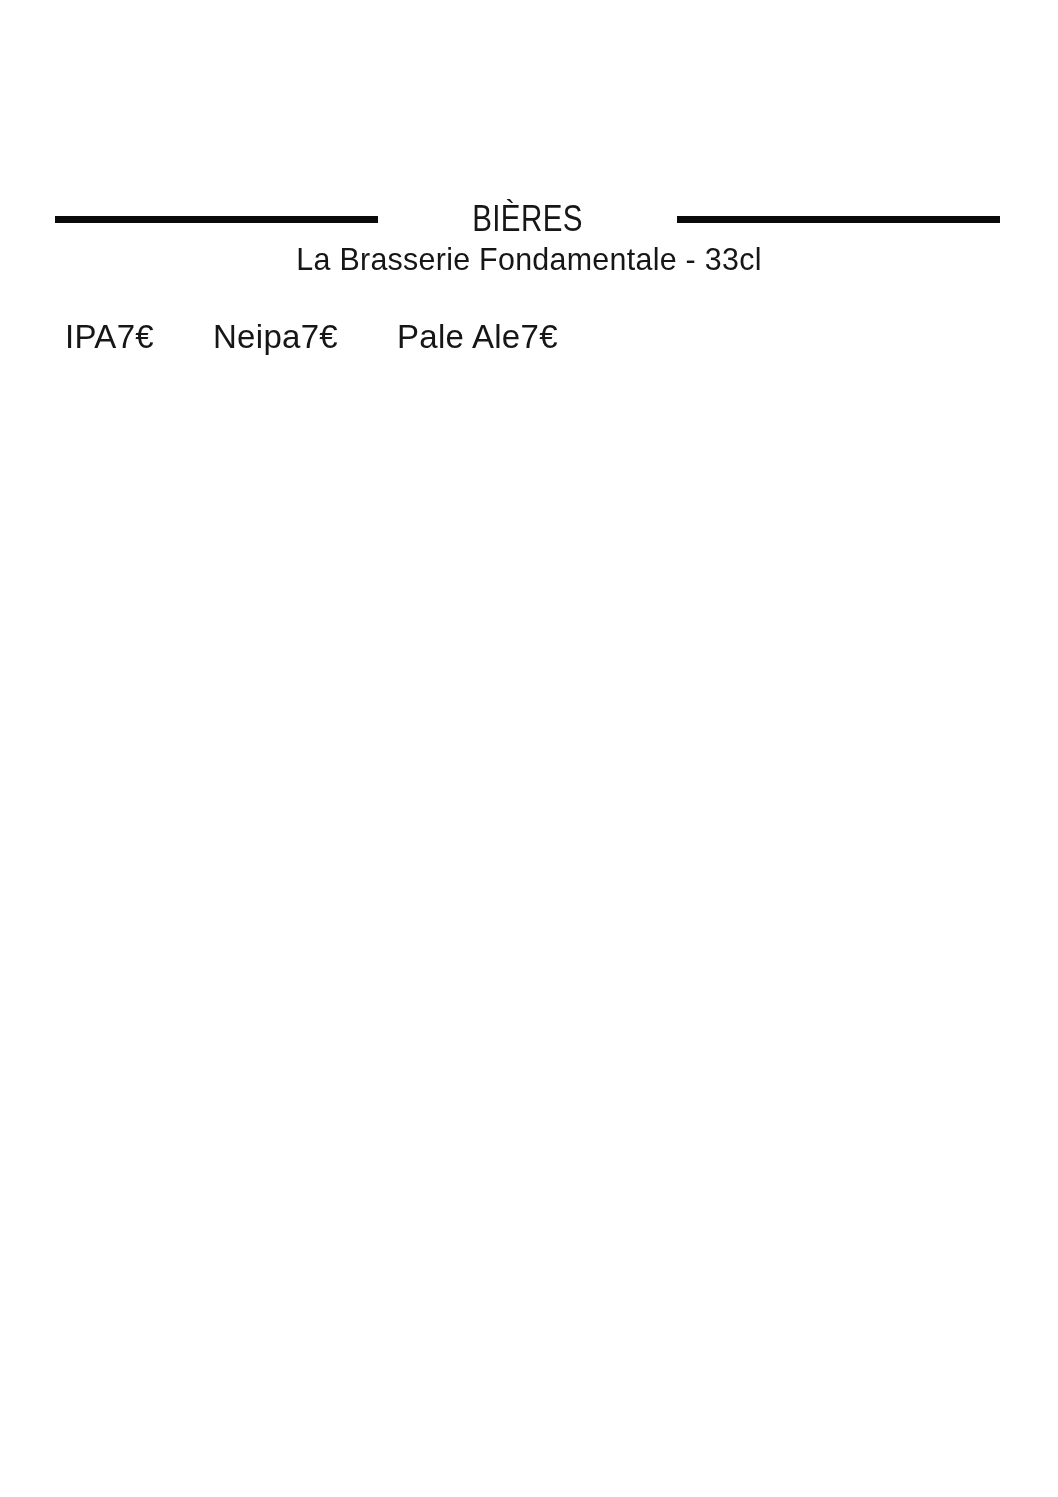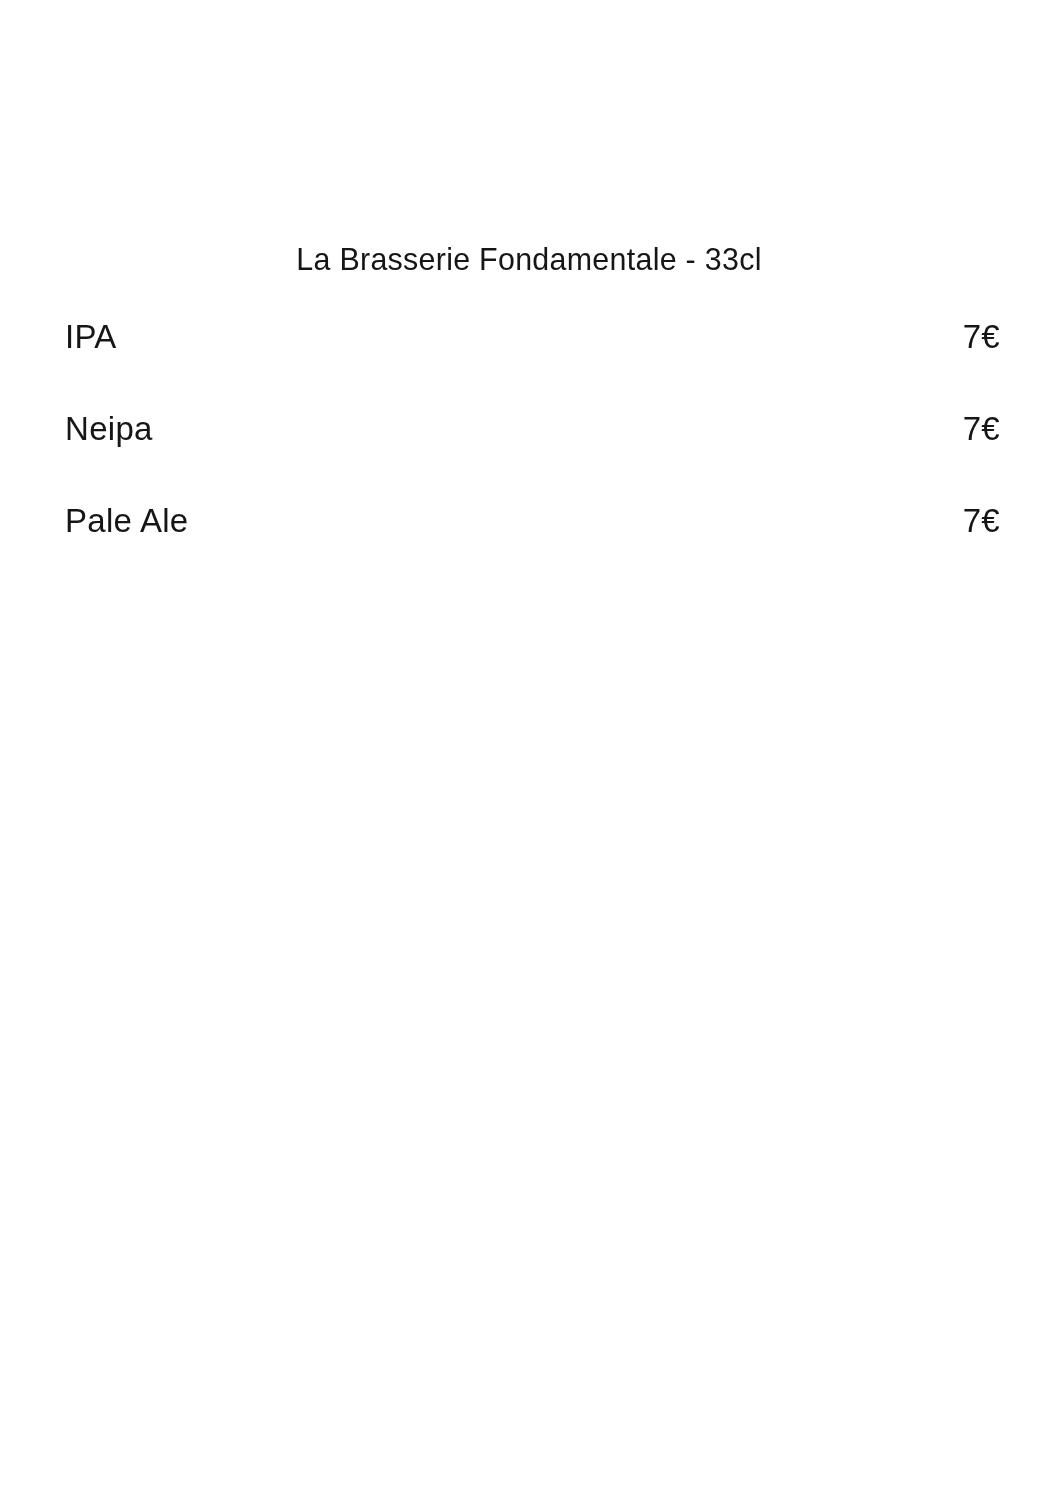--- a/index.html
+++ b/index.html
@@ -58,39 +58,44 @@
     transform-origin: center;
     white-space: nowrap;
   }
   
   .menu-list {
     position: absolute;
     top: 320px;
     left: 65px;
     right: 58px;
     display: flex;
-    flex-direction: column;
+    flex-direction: row;
     gap: 59px;
   }
   .menu-item-row {
     display: flex;
     justify-content: space-between;
     align-items: baseline;
     font-size: 33px;
     line-height: 1;
     letter-spacing: 0.3px;
   }
   .menu-item-name { text-align: left; }
   .menu-item-price { text-align: right; }
 </style>
 </head>
 <body>
 
 <div class="page">
 
+  <div class="header-row">
+    <div class="header-rule"></div>
+    <div class="section-title">BIÈRES</div>
+    <div class="header-rule"></div>
+  </div>
 
   <div class="section-subtitle">La Brasserie Fondamentale - 33cl</div>
 
   <div class="menu-list">
 
     <div class="menu-item-row">
       <span class="menu-item-name">IPA</span>
       <span class="menu-item-price">7€</span>
     </div>
 

